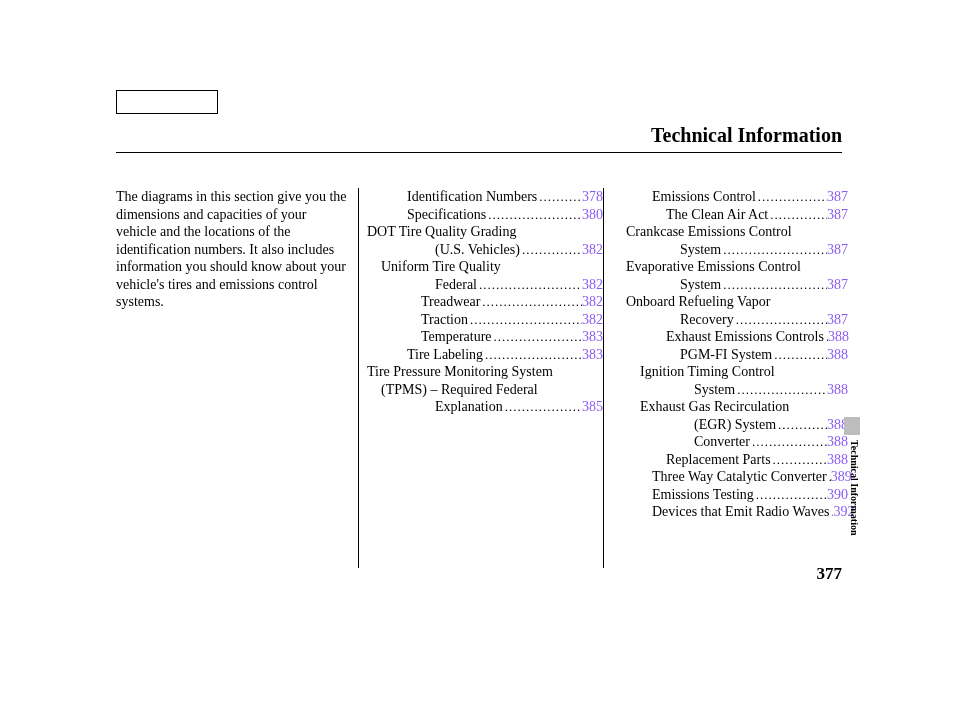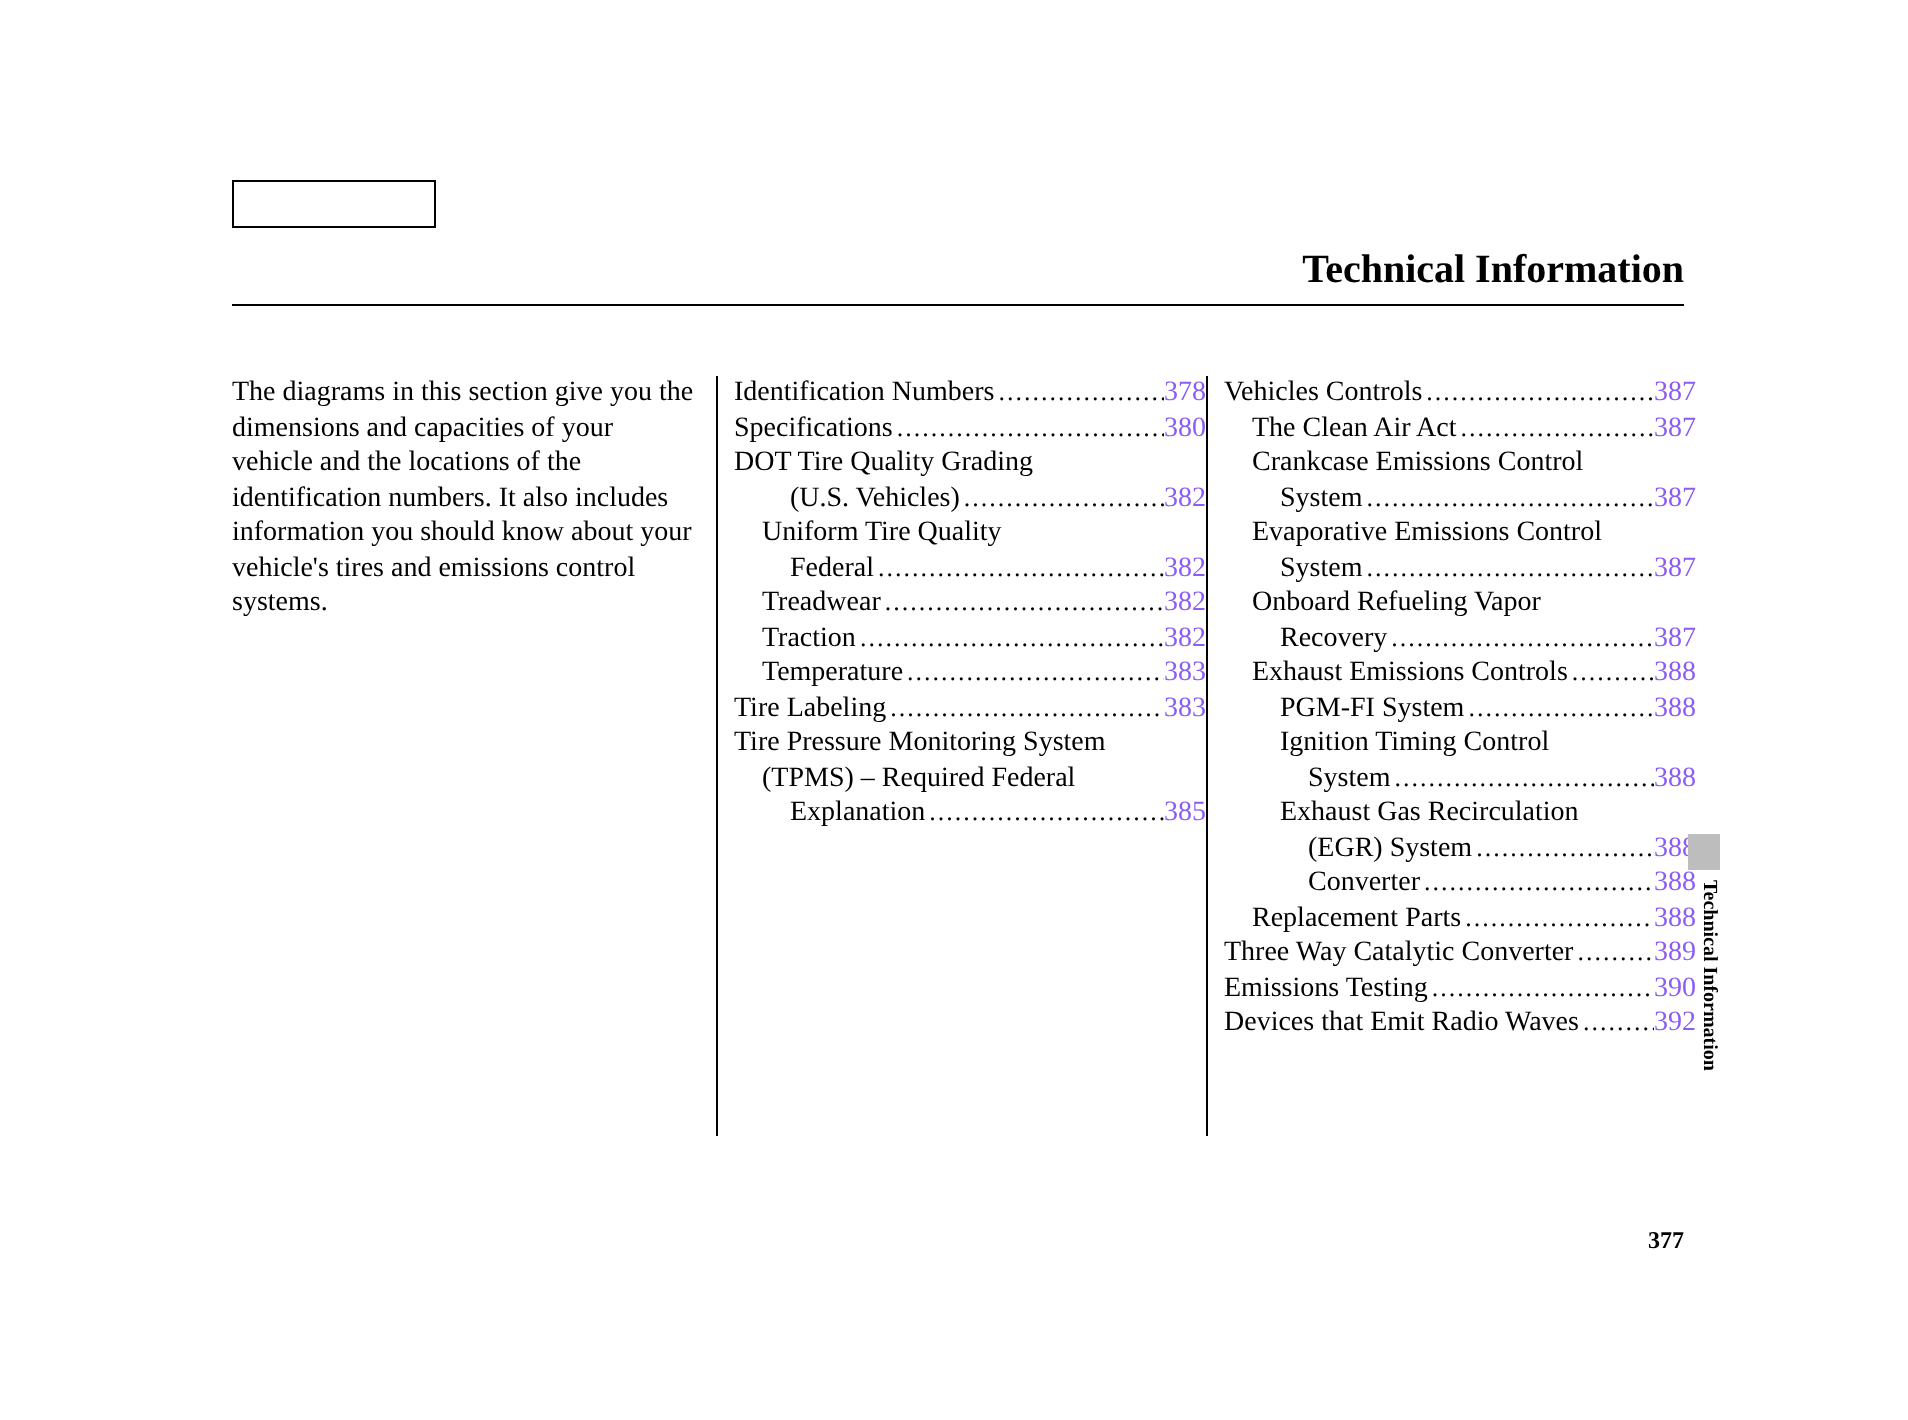--- a/index.html
+++ b/index.html
@@ -58,20 +58,21 @@
     font-size: 14px;
     line-height: 1.25;
   }
   .toc-row {
     display: flex;
     align-items: baseline;
     white-space: nowrap;
   }
   .toc-row .label {
     flex: 0 0 auto;
+    margin-left: 40px;
   }
   .toc-row .dots {
     flex: 1 1 auto;
     overflow: hidden;
     letter-spacing: 1px;
     color: #000;
     font-size: 13px;
     padding: 0 2px;
   }
   .toc-row .page {
@@ -97,23 +98,23 @@
     width: 16px;
     font-size: 10px;
     font-weight: bold;
     writing-mode: vertical-rl;
     text-orientation: mixed;
     height: 130px;
   }
   .page-number {
     position: absolute;
     right: 112px;
-    top: 613px;
+    top: 564px;
     font-weight: bold;
-    font-size: 12px;
+    font-size: 17px;
   }
 </style>
 </head>
 <body>
 
 <div class="small-box"></div>
 
 <div class="page-title">Technical Information</div>
 <div class="title-rule"></div>
 
@@ -167,21 +168,21 @@
       <div class="ind1 cont">(TPMS) – Required Federal</div>
       <div class="ind2 toc-row">
         <span class="label">Explanation</span>
         <span class="dots">........................................................................</span>
         <span class="page">385</span>
       </div>
     </div>
   <div class="vrule"></div>
   <div class="col" id="col2">
       <div class=" toc-row">
-        <span class="label">Vehicles Controls</span>
+        <span class="label">Emissions Control</span>
         <span class="dots">........................................................................</span>
         <span class="page">387</span>
       </div>
       <div class="ind1 toc-row">
         <span class="label">The Clean Air Act</span>
         <span class="dots">........................................................................</span>
         <span class="page">387</span>
       </div>
       <div class="ind1 cont">Crankcase Emissions Control</div>
       <div class="ind2 toc-row">

